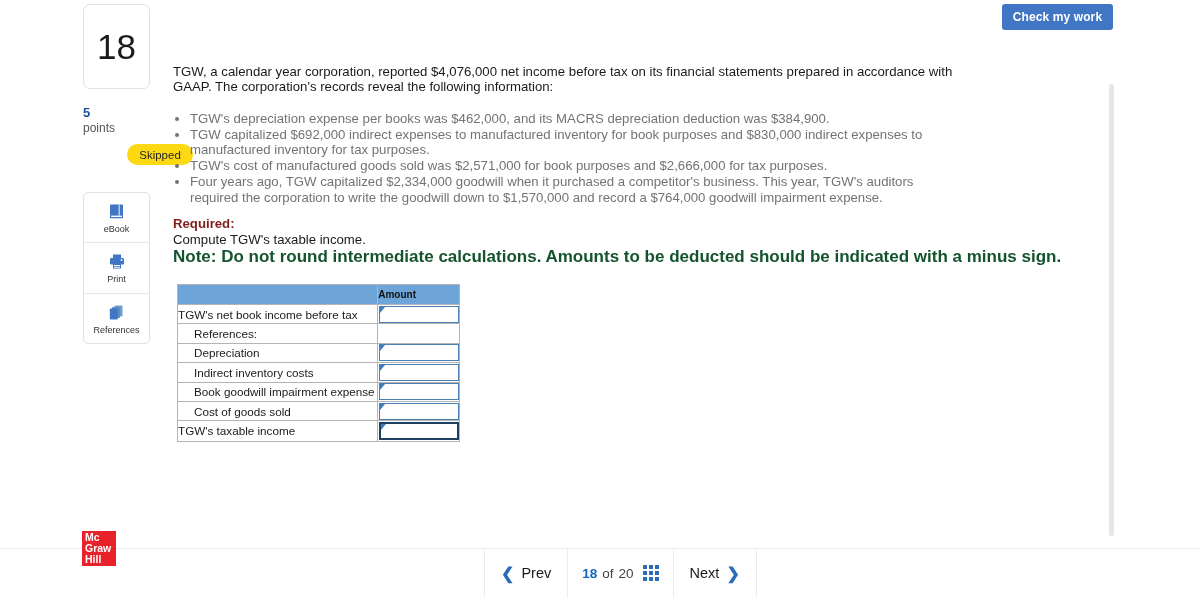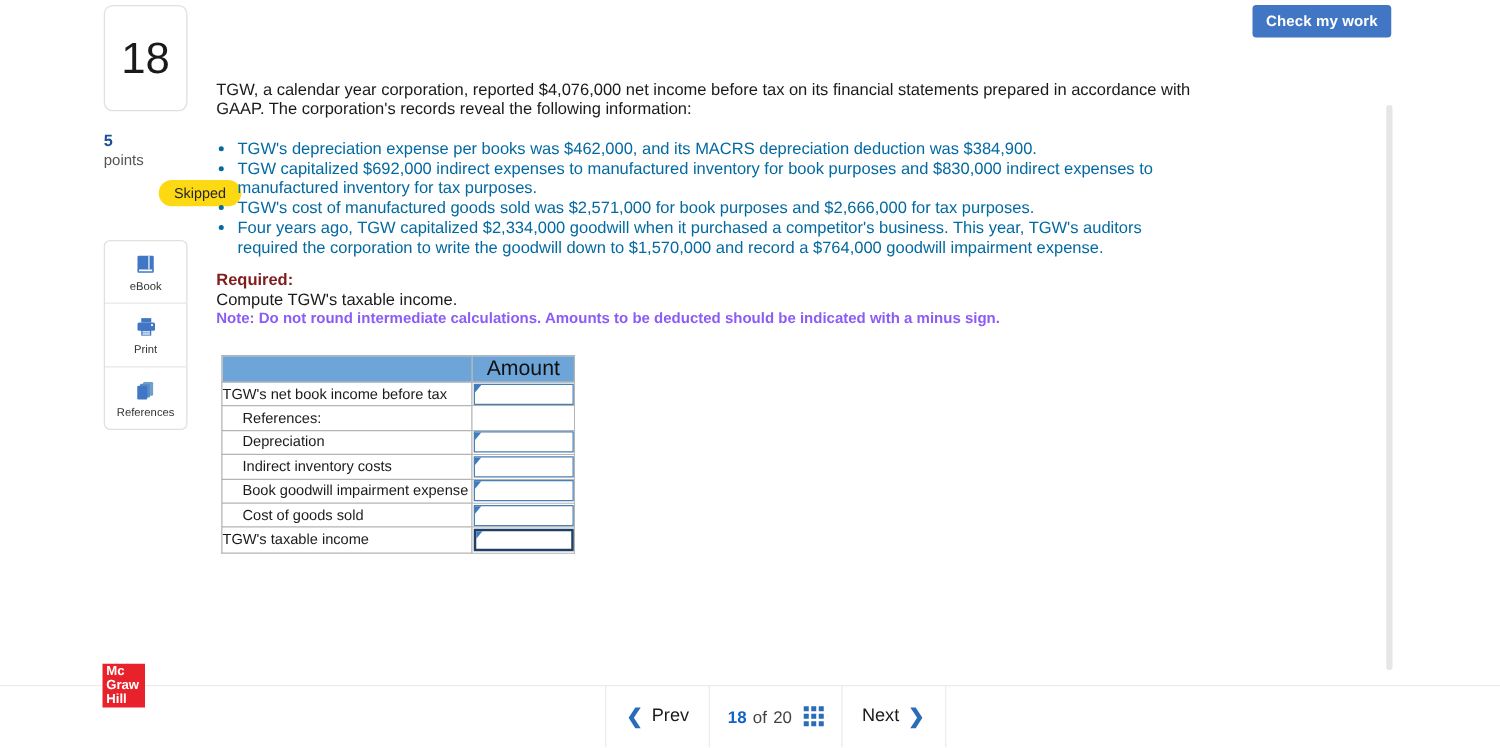--- a/index.html
+++ b/index.html
@@ -77,56 +77,56 @@
   .tool-ic { height: 20px; display:flex; align-items:center; justify-content:center;}
 
   
   .intro {
     position: absolute; left: 173px; top: 64px; width: 790px;
     font-size: 13.2px; color: #1a1a1a; line-height: 1.17;
   }
   .bullets {
     position: absolute; left: 173px; top: 111px; width: 775px;
     margin: 0; padding-left: 17px;
-    font-size: 13.2px; color: #0369a1; line-height: 1.17;
+    font-size: 13.2px; color: #737373; line-height: 1.17;
   }
   .bullets li { margin: 0 0 0.5px 0; }
 
   .req-label {
     position: absolute; left: 173px; top: 216px;
     font-size: 13.2px; font-weight: bold; color: #7f1d1d;
   }
   .req-text {
     position: absolute; left: 173px; top: 232px;
     font-size: 13.2px; color: #1a1a1a;
   }
   .req-note {
     position: absolute; left: 173px; top: 247px;
-    font-size: 12px; font-weight: bold; color: #8b5cf6;
+    font-size: 17px; font-weight: bold; color: #14532d;
   }
 
   
   .ans-table {
     position: absolute; left: 177px; top: 284px;
     border-collapse: collapse;
     width: 283px;
     font-size: 11.7px; color: #1a1a1a;
   }
   .ans-table td, .ans-table th {
     border: 1px solid #b4b4b4;
     padding: 0;
     height: 19.4px;
   }
   .ans-table thead th {
     background: #6ea5d8;
     height: 20px;
   }
   .ans-table thead th.amt {
-    color: #101010; font-weight: normal; font-size: 17px;
-    text-align: center; border-left: 1px solid #b4b4b4;
+    color: #101010; font-weight: bold; font-size: 10px;
+    text-align: left; border-left: 1px solid #b4b4b4;
   }
   .lbl-cell {
     width: 201px;
     padding-left: 4px;
     vertical-align: middle;
     white-space: nowrap;
   }
   .lbl-cell.ind1 { padding-left: 16px; }
   .val-cell {
     width: 82px;

